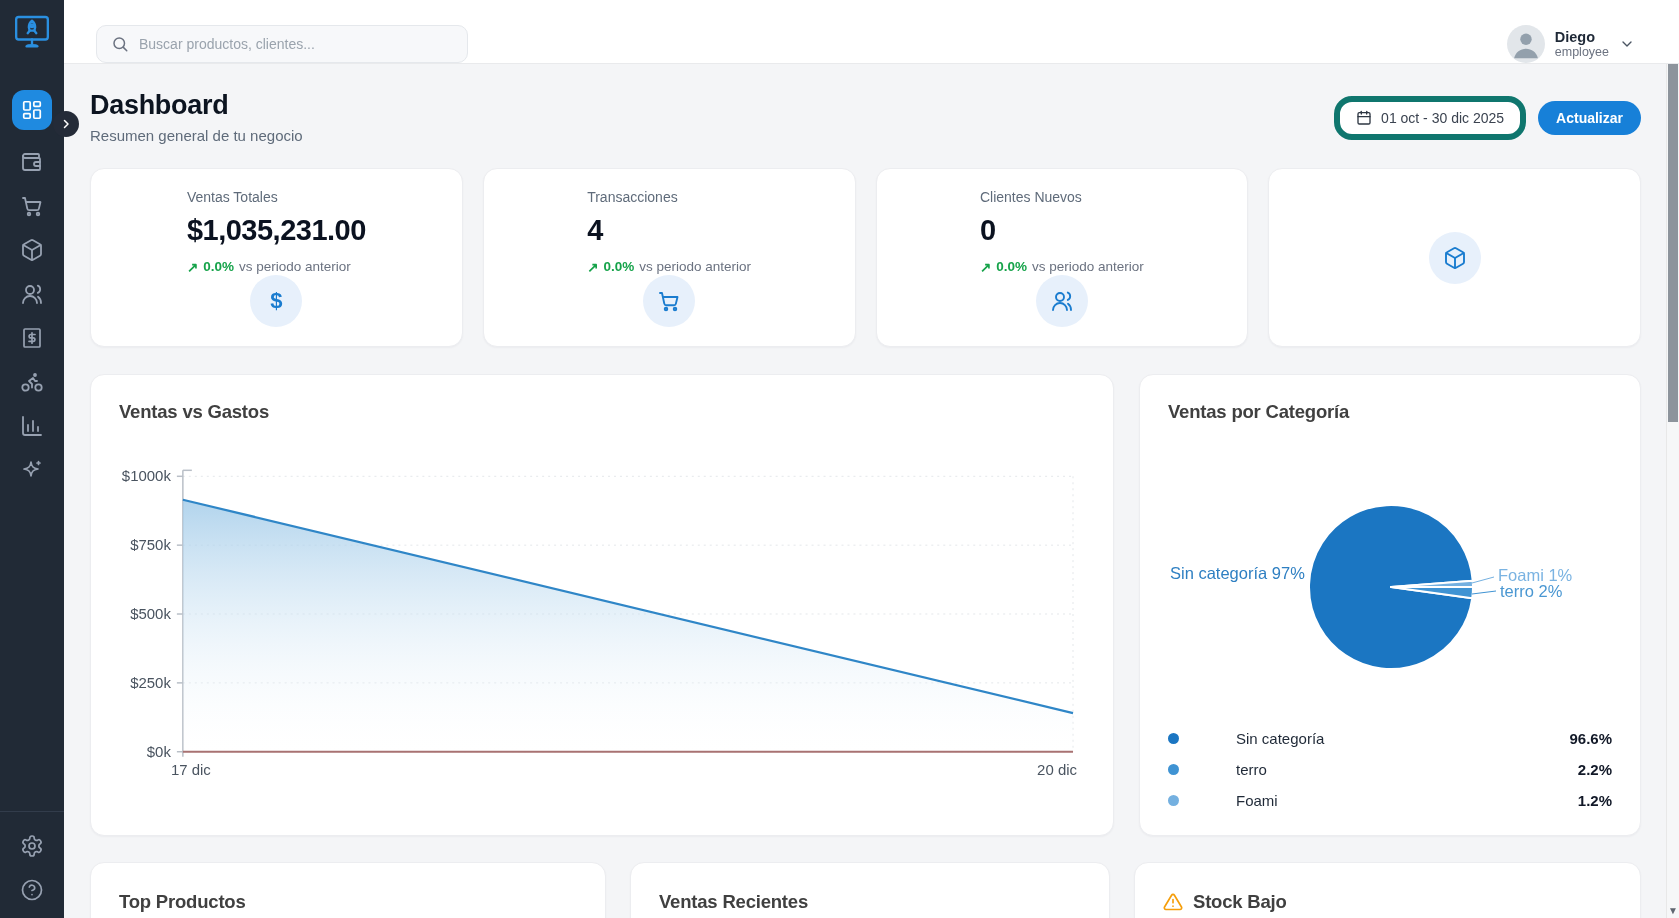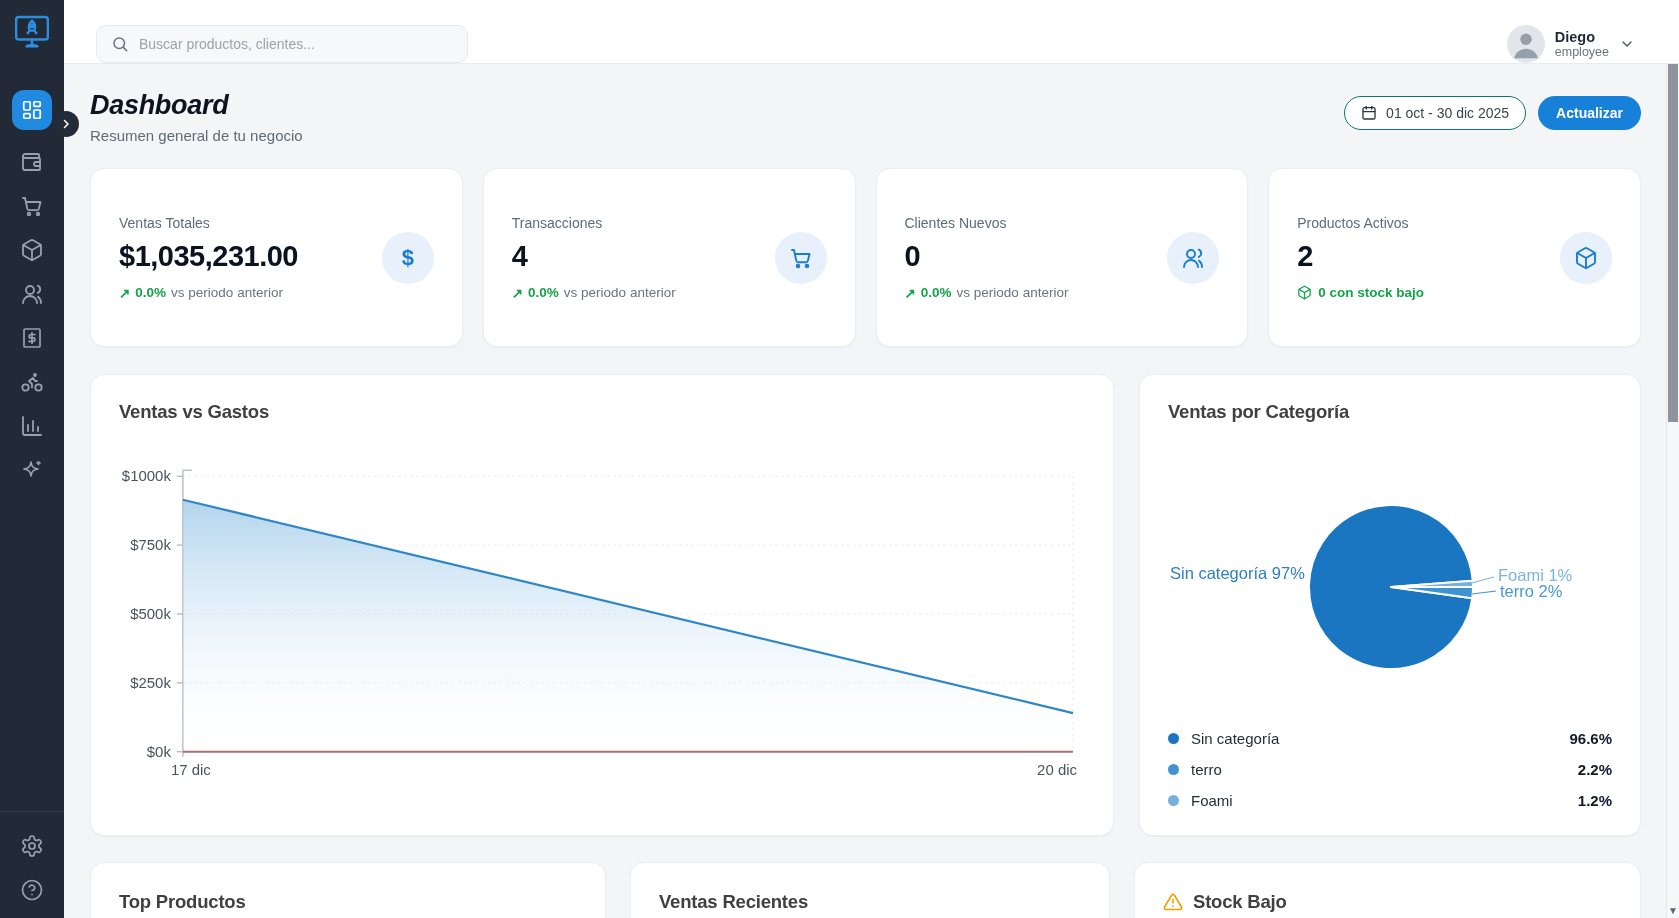--- a/index.html
+++ b/index.html
@@ -53,56 +53,56 @@
   .bell-dot { position:absolute; top:-3px; right:-3px; width:9px; height:9px; border-radius:50%; background:#e8820c; }
   .user-chip { display:flex; align-items:center; gap:10px; background:none; border:none; cursor:pointer; }
   .avatar { width:38px; height:38px; border-radius:50%; background:#e2e6ea; display:flex; align-items:flex-end; justify-content:center; overflow:hidden; }
   .user-meta { text-align:left; }
   .user-name { font-size:14.5px; font-weight:bold; color:#1f2937; }
   .user-role { font-size:12.5px; color:#6b7280; }
 
   
   .content { margin-left:64px; padding:26px 38px 0 26px; }
   .page-head { display:flex; justify-content:space-between; align-items:flex-start; margin-bottom:24px; }
-  .page-title { font-size:27px; font-weight:800; letter-spacing:-0.3px; margin-bottom:6px;font-style:italic; }
+  .page-title { font-size:27px; font-weight:800; letter-spacing:-0.3px; margin-bottom:6px; }
   .page-sub { font-size:15px; color:#5f6b7a; }
   .head-actions { display:flex; gap:12px; align-items:center; margin-top:6px; }
   .date-btn {
-    display:flex; align-items:center; gap:9px; background:#fff; border:1px solid #0f766e;
+    display:flex; align-items:center; gap:9px; background:#fff; border:6px solid #0f766e;
     border-radius:18px; padding:8px 16px; font-size:14px; color:#3b4350; cursor:pointer;
     font-family:"Liberation Sans", sans-serif;
   }
   .primary-btn {
     background:#1780d8; color:#fff; border:none; border-radius:18px; padding:9px 18px;
     font-size:14px; font-weight:bold; cursor:pointer; font-family:"Liberation Sans", sans-serif;
   }
 
   .card { background:#fff; border:1px solid #ecedf0; border-radius:14px; box-shadow:0 1px 2px rgba(16,24,40,.04); }
 
   
   .stats { display:grid; grid-template-columns:repeat(4,1fr); gap:20px; margin-bottom:27px; }
-  .stat-card { height:179px; padding:0 28px; display:flex; align-items:center; justify-content:space-between; }
+  .stat-card { height:179px; padding:0 28px; display:flex; align-items:center; justify-content:center;flex-direction:column; }
   .stat-label { font-size:14px; color:#5f6b7a; margin-bottom:9px; }
   .stat-value { font-size:29px; font-weight:800; letter-spacing:-0.5px; color:#0b1220; margin-bottom:12px; }
   .trend { display:flex; align-items:center; gap:5px; font-size:13.5px; }
   .trend .arrow, .trend .pct { color:#16a34a; font-weight:bold; }
   .trend .suffix { color:#6b7280; }
   .badge-green { display:flex; align-items:center; gap:6px; font-size:13.5px; color:#16a34a; font-weight:bold; }
   .stat-ico { width:52px; height:52px; border-radius:50%; background:#e7f0fb; color:#1a7ccf;
     display:flex; align-items:center; justify-content:center; font-size:22px; font-weight:bold; flex:none; }
 
   
   .charts-row { display:grid; grid-template-columns:1fr 502px; gap:25px; margin-bottom:26px; height:462px; }
   .chart-card { padding:26px 28px; }
   .card-title { font-size:18.5px; font-weight:800; letter-spacing:-0.2px; color:#404040; }
   #line-chart { display:block; margin-top:22px; width:100%; }
   .pie-card { padding:26px 28px 10px; }
   #pie-chart { display:block; margin-top:6px; }
   .legend { margin-top:2px; }
-  .legend-row { display:flex; align-items:center; padding:7px 0; }
+  .legend-row { display:flex; align-items:center; padding:7px 0;gap:45px; }
   .legend-dot { width:11px; height:11px; border-radius:50%; margin-right:12px; flex:none; }
   .legend-name { font-size:15px; color:#1f2937; flex:1; }
   .legend-val { font-size:15px; font-weight:bold; color:#111827; }
 
   
   .bottom-row { display:grid; grid-template-columns:516px 480px 1fr; gap:24px; }
   .bottom-card { height:200px; padding:28px; }
   .bottom-title-row { display:flex; align-items:center; gap:10px; }
 
   
@@ -322,32 +322,20 @@
         <svg width="24" height="24" viewBox="0 0 24 24" fill="none" stroke="#1a7ccf" stroke-width="1.9" stroke-linecap="round" stroke-linejoin="round">
           <circle cx="10" cy="8" r="4"></circle>
             <path d="M17 21a7 7 0 0 0-14 0"></path>
           <path d="M17.8 3.6a4 4 0 0 1 0 7.3"></path>
             <path d="M21 21c0-2.6-1.2-4.9-3-6.2"></path>
         </svg>
       </div>
     </div>
 
     <div class="card stat-card">
-      <div>
-        <div class="stat-label">Productos Activos</div>
-        <div class="stat-value">2</div>
-        <div class="badge-green">
-          <svg width="15" height="15" viewBox="0 0 24 24" fill="none" stroke="#16a34a" stroke-width="2" stroke-linecap="round" stroke-linejoin="round">
-            <path d="M21 16V8a2 2 0 0 0-1-1.73l-7-4a2 2 0 0 0-2 0l-7 4A2 2 0 0 0 3 8v8a2 2 0 0 0 1 1.73l7 4a2 2 0 0 0 2 0l7-4A2 2 0 0 0 21 16z"></path>
-            <polyline points="3.3 7 12 12 20.7 7"></polyline>
-              <line x1="12" y1="22" x2="12" y2="12"></line>
-          </svg>
-          <span>0 con stock bajo</span>
-        </div>
-      </div>
       <div class="stat-ico">
         <svg width="24" height="24" viewBox="0 0 24 24" fill="none" stroke="#1a7ccf" stroke-width="1.9" stroke-linecap="round" stroke-linejoin="round">
           <path d="M21 16V8a2 2 0 0 0-1-1.73l-7-4a2 2 0 0 0-2 0l-7 4A2 2 0 0 0 3 8v8a2 2 0 0 0 1 1.73l7 4a2 2 0 0 0 2 0l7-4A2 2 0 0 0 21 16z"></path>
           <polyline points="3.3 7 12 12 20.7 7"></polyline>
             <line x1="12" y1="22" x2="12" y2="12"></line>
         </svg>
       </div>
     </div>
   </section>
 

